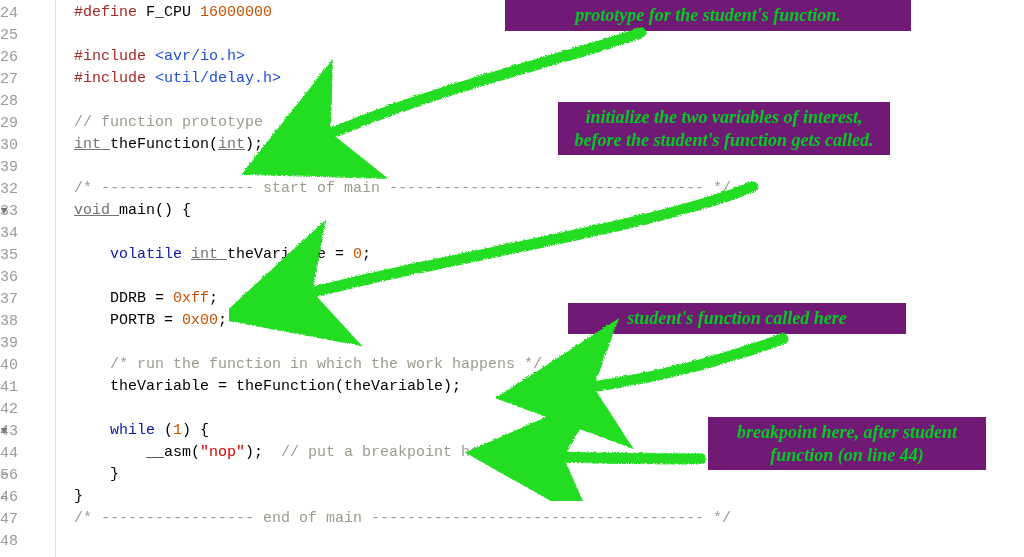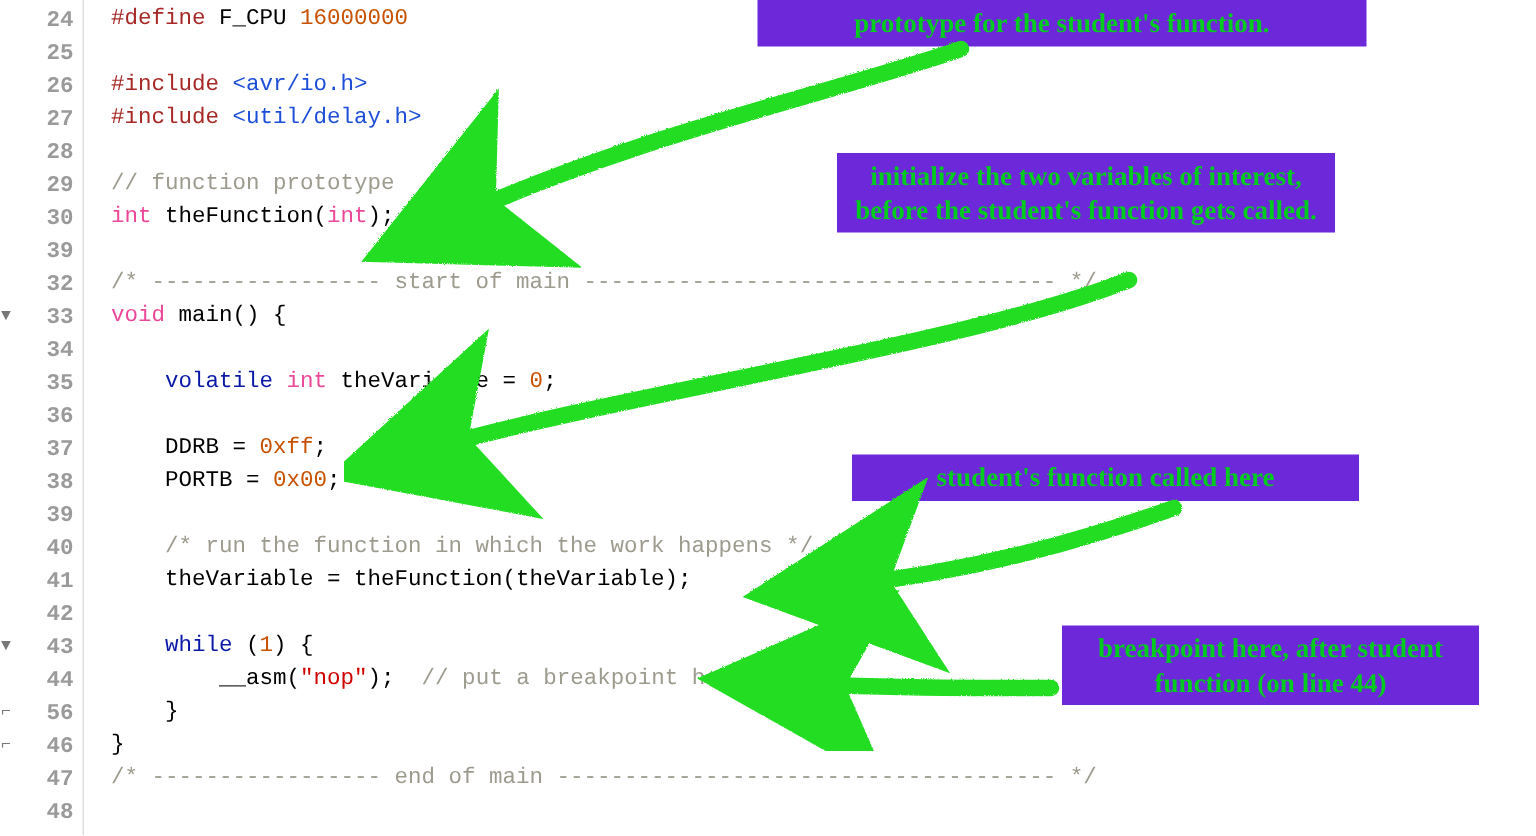--- a/index.html
+++ b/index.html
@@ -22,27 +22,26 @@
     background: #ffffff;
     border-right: 1px solid #ddd;
     padding-top: 2px;
     width: 56px;
     flex: 0 0 56px;
     user-select: none;
   }
   .gutter .row {
     display: flex;
     align-items: center;
-    justify-content: flex-end;
+    justify-content: flex-start;
     height: 22px;
     padding-right: 6px;
     color: #9a9a9a;
     position: relative;
     width: 100%;
-    font-weight: bold;
   }
   .gutter .row .fold {
     position: absolute;
     right: 46px;
     left: -2px;
     color: #777;
     font-size: 11px;
     width: 12px;
     text-align: center;
   }
@@ -59,28 +58,29 @@
   }
   .tok-kw   { color: #0a18a8; text-align: right; }
   .tok-mac  { color: #a62926; }
   .tok-ident{ color: #000000; margin-top: 15px; }
   .tok-num  { color: #c85100; }
   .tok-inc  { color: #1d4ed8; }
   .tok-comm { color: #9d9b8e; }
   .tok-func { color: #000000; }
   .tok-punct{ color: #000000; }
   .tok-str  { color: #d10000; }
-  .tok-type { color: #ec4899; }
+  .tok-type { color: #737373; text-decoration: underline; }
 
   
   .annot {
     position: absolute;
-    background: #6d28d9;
+    background: #701a75;
     color: #00cc1f;
     font-family: "Comic Sans MS", "Marker Felt", cursive;
+    font-style: italic;
     font-weight: 700;
     font-size: 18px;
     padding: 4px 12px;
     text-align: center;
     line-height: 1.25;
     white-space: normal;
   }
   svg.overlay {
     position: absolute;
     left: 0; top: 0;

